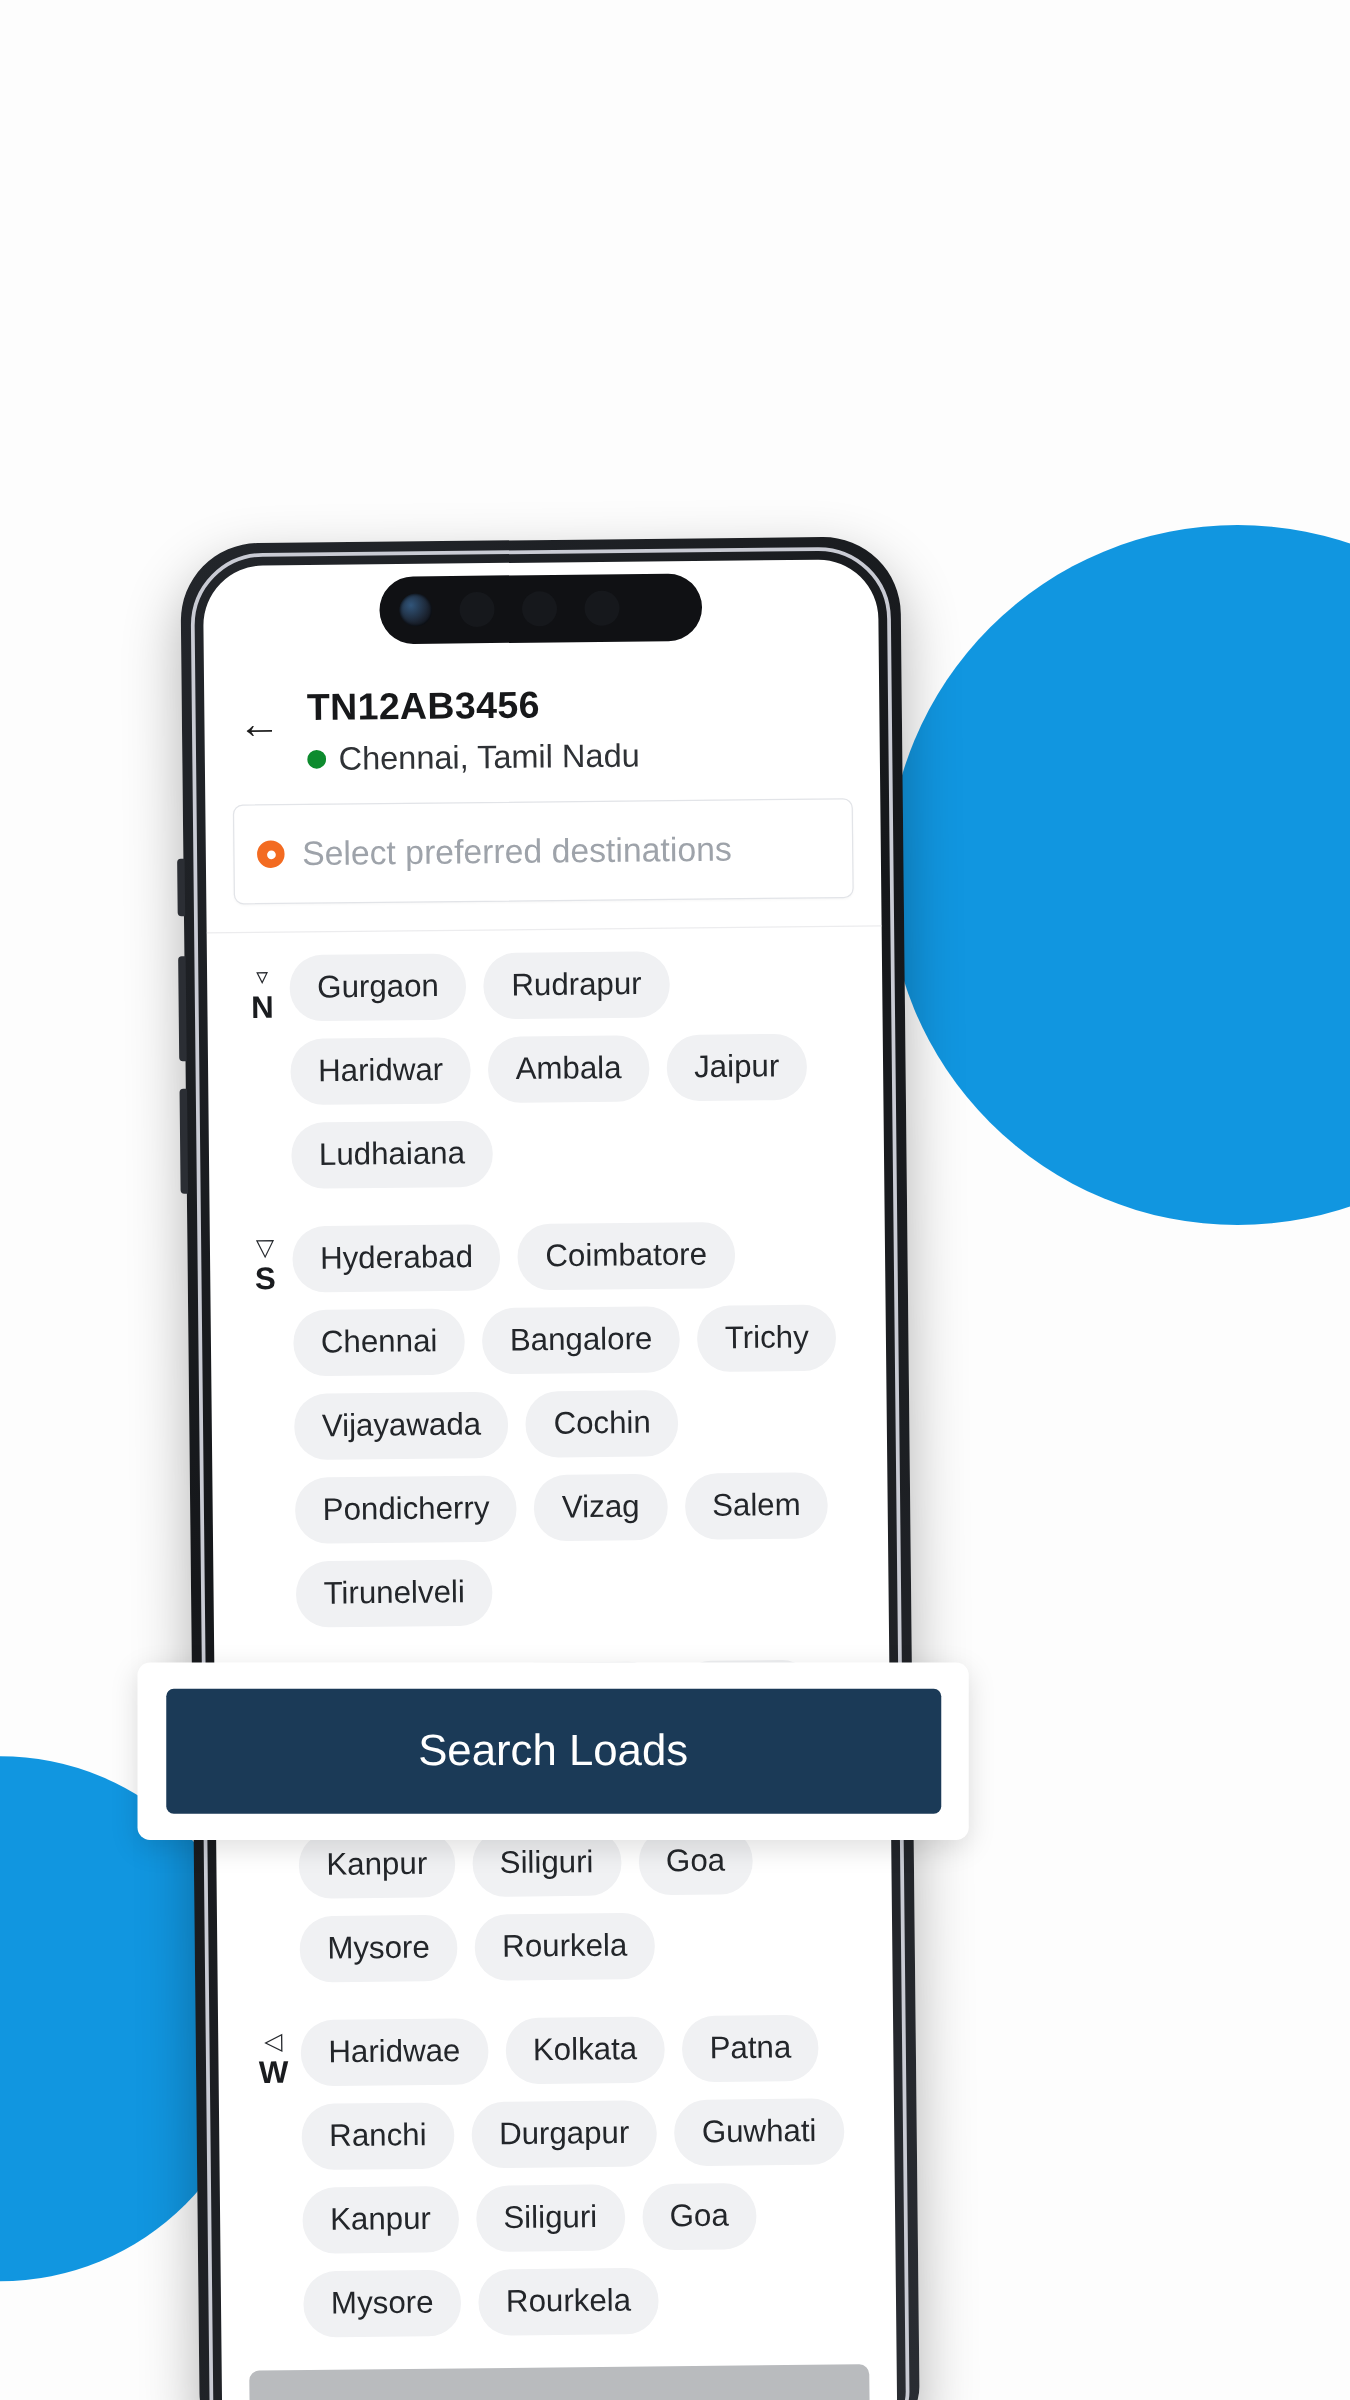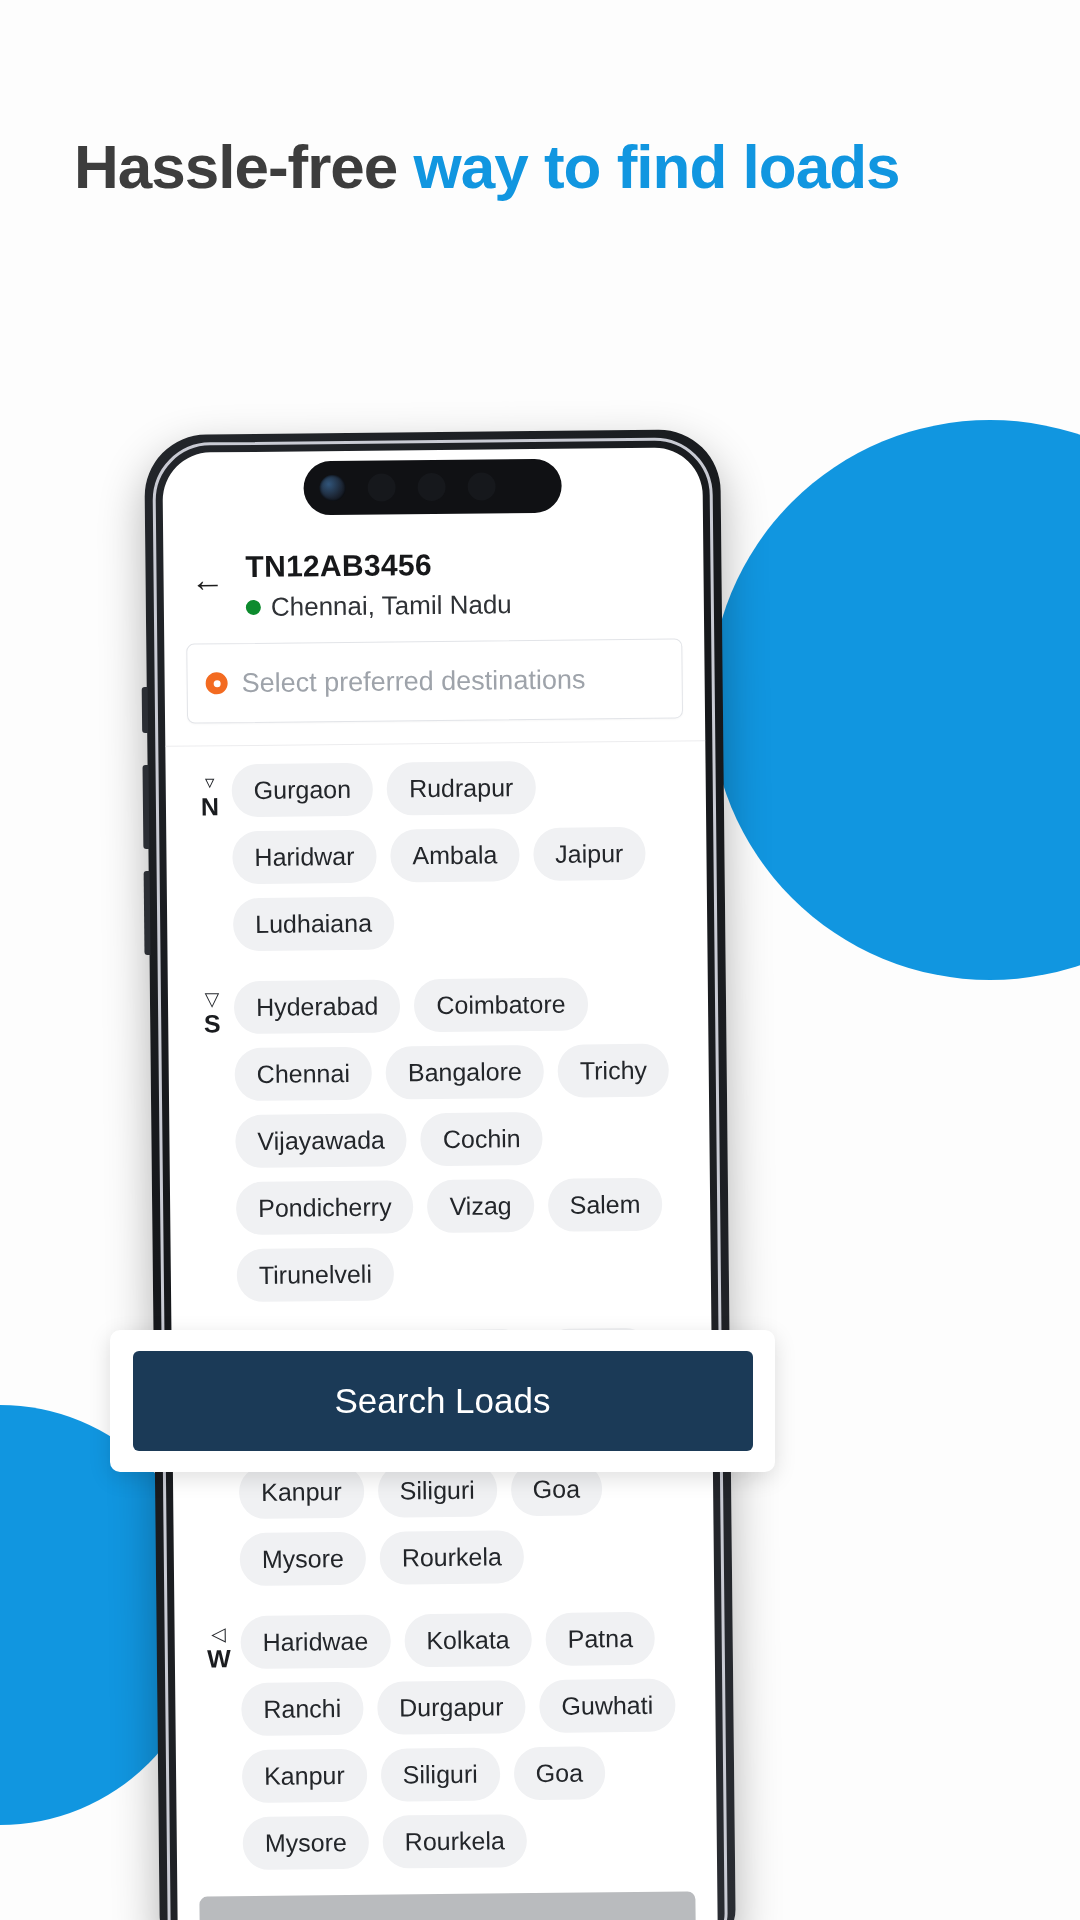--- a/index.html
+++ b/index.html
@@ -209,23 +209,20 @@
   }
 </style>
 </head>
 <body>
 
 <div class="stage">
 
   <div class="blob-right"></div>
   <div class="blob-left"></div>
 
-  <div class="headline">
-    <span>Hassle-free </span><span class="accent">way to find loads</span>
-  </div>
 
   <div class="phone">
     <div class="phone-frame">
       <div class="btn-side s1"></div>
       <div class="btn-side s2"></div>
       <div class="btn-side s3"></div>
 
       <div class="phone-screen">
 
         <div class="notch">

